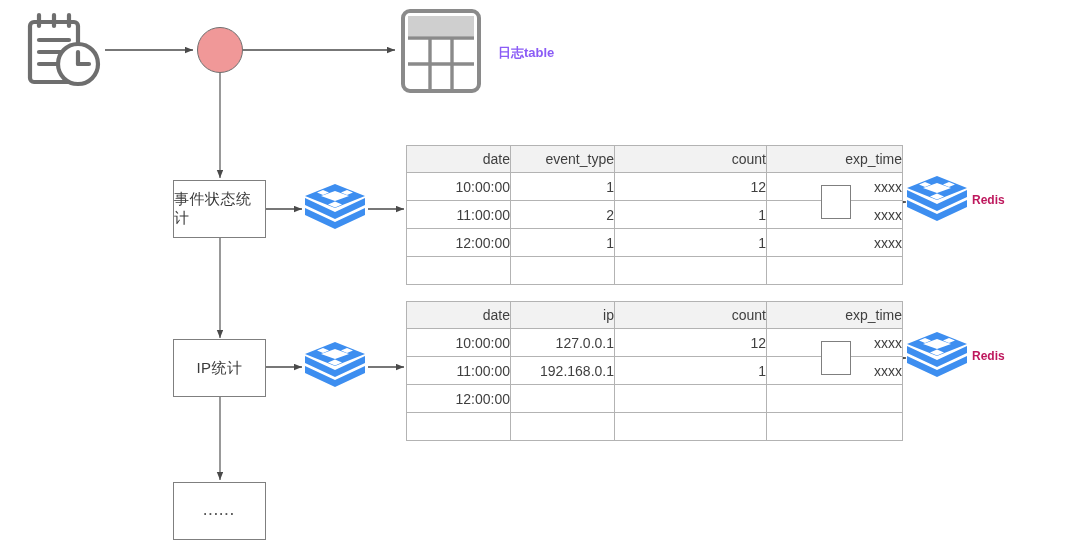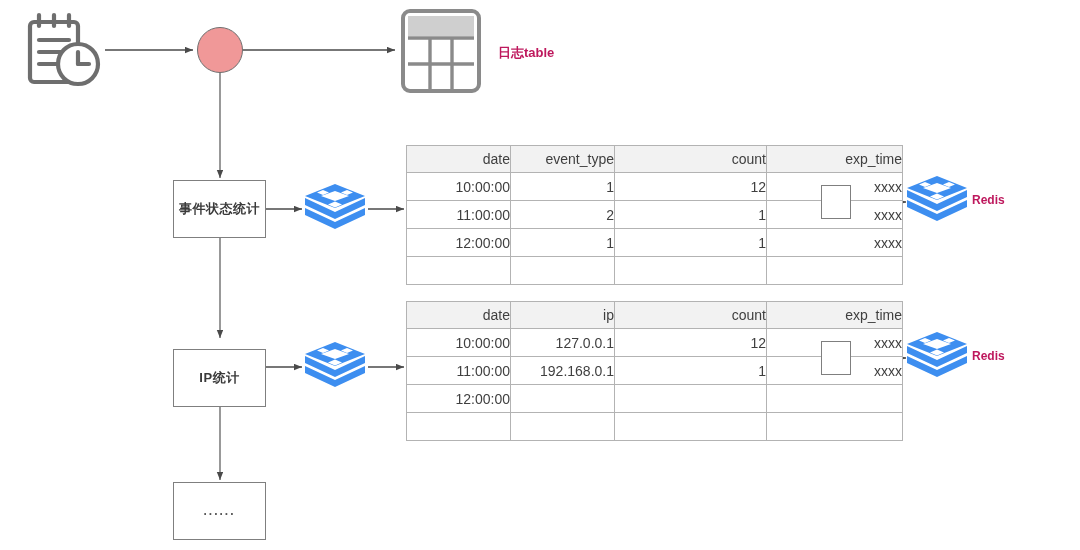--- a/index.html
+++ b/index.html
@@ -14,21 +14,21 @@
   #canvas{position:absolute;left:0;top:0;width:1080px;height:550px;}
   .svg-layer{position:absolute;left:0;top:0;width:1080px;height:550px;}
 
   
   .proc-box{
     position:absolute;
     border:1.6px solid #7f7f7f;
     background:#ffffff;
     box-sizing:border-box;
     display:flex;align-items:center;justify-content:center;
-    font-size:13px;font-weight:bold;color:#3a3a3a;
+    font-size:15px;font-weight:normal;color:#3a3a3a;
     letter-spacing:.5px;
   }
   .proc-box.dots{font-size:12px;letter-spacing:2px;font-weight:bold;color:#555;}
 
   
   .stub-box{
     position:absolute;
     border:1.6px solid #7f7f7f;
     background:#ffffff;
     box-sizing:border-box;
@@ -69,21 +69,21 @@
   .data-table .c0{width:103px;}
   .data-table .c1{width:103px;}
   .data-table .c2{width:103px;padding-left:48px;}
   .data-table .c3{width:103px;padding-left:32px;}
 
   
   .plain-label{
     position:absolute;
     font-size:13px;
     font-weight:bold;
-    color:#be185d;
+    color:#8b5cf6;
     white-space:nowrap;
   }
   .redis-label{
     position:absolute;
     font-size:12px;
     font-weight:bold;
     color:#be185d;
     white-space:nowrap;
   }
 
@@ -157,21 +157,21 @@
         <line x1="52" y1="30" x2="52" y2="82"></line>
       </g>
     </svg>
   </div>
   <div class="plain-label" style="left:498px;top:44px;">日志table</div>
 
   <div class="proc-box" style="left:173px;top:180px;width:93px;height:58px;">
     <span>事件状态统计</span>
   </div>
 
-  <div class="proc-box" style="left:173px;top:349px;width:93px;height:58px;">
+  <div class="proc-box" style="left:173px;top:339px;width:93px;height:58px;">
     <span>IP统计</span>
   </div>
 
   <div class="proc-box dots" style="left:173px;top:482px;width:93px;height:58px;">
     <span>......</span>
   </div>
 
   <div class="icon-wrap" style="left:303px;top:182px;width:64px;height:55px;">
     <svg width="64" height="55" viewBox="0 0 64 55" xmlns="http://www.w3.org/2000/svg">
       <g>

